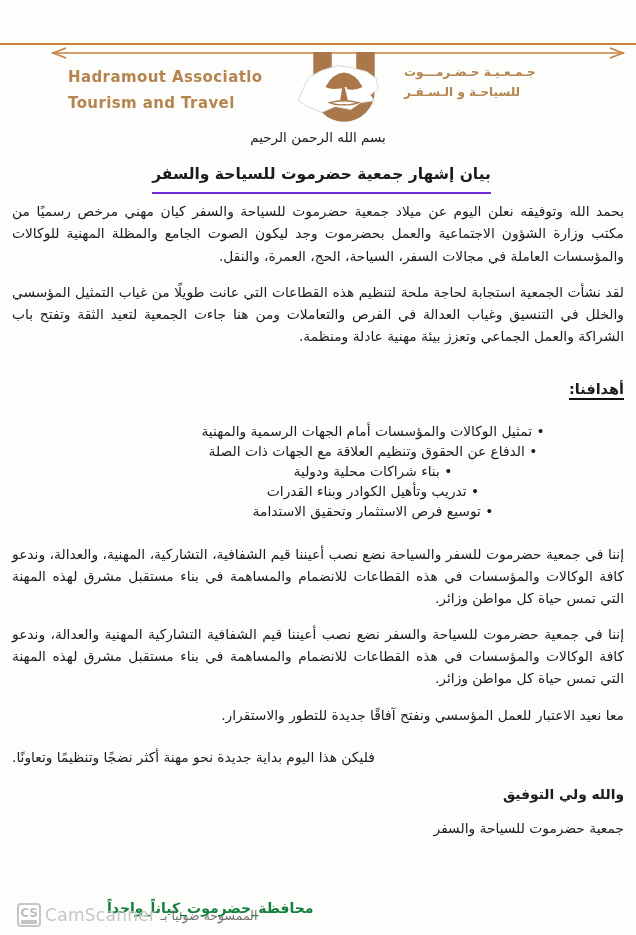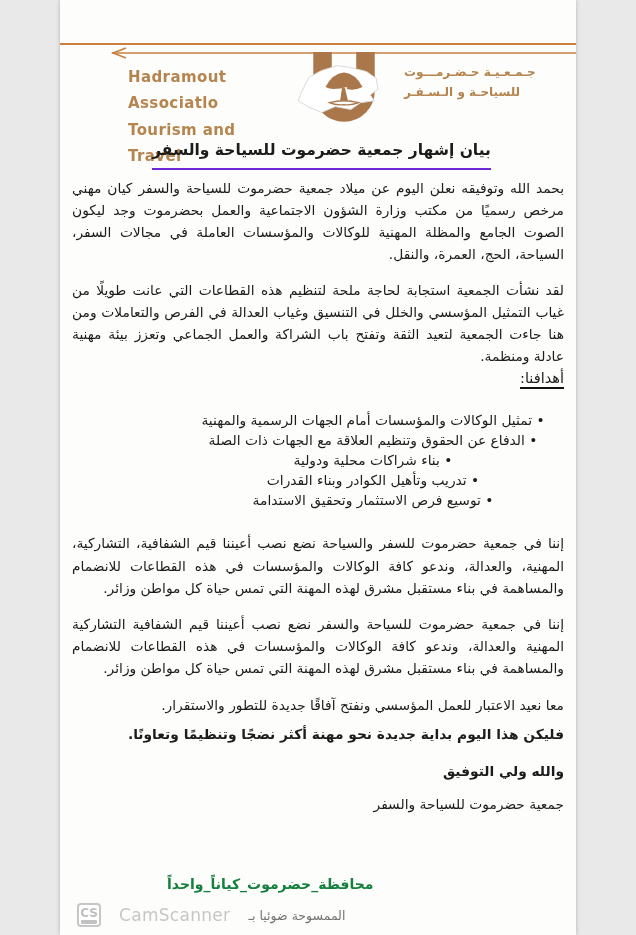--- a/index.html
+++ b/index.html
@@ -1,20 +1,20 @@
 <!DOCTYPE html>
 <html lang="ar"><head>
 <meta charset="utf-8">
 <style>
   * { margin:0; padding:0; box-sizing:border-box; }
   html,body { background:#e9e9e9; }
   body { font-family:"DejaVu Sans", sans-serif; }
   .page {
     position:relative;
-    width:516px; height:935px;
+    width:636px; height:935px;
     margin:0 auto;
     background:#fefefdf2;
     background-color:#fdfdfc;
     overflow:hidden;
     box-shadow:0 0 4px rgba(0,0,0,.25);
   }
   
   .top-rule {
     position:absolute; left:0; right:0; top:43px;
     height:2px; background:#c9803f;
@@ -44,35 +44,35 @@
     padding:0 12px;
     font-size:13.8px; line-height:1.6;
   }
   .basmala { text-align:center; font-size:13.5px; margin-top:2px; }
   .doc-title {
     text-align:center; margin-top:13px;
     font-size:15.5px; font-weight:bold;
   }
   .doc-title span { border-bottom:2px solid #6d28d9; padding-bottom:9px;margin-left:7px; }
   .para { text-align:justify; margin-top:14px; }
-  .objectives-heading { margin-top:0; font-weight:normal; font-size:14.5px; }
+  .objectives-heading { margin-top:31px; font-weight:bold; font-size:14.5px; }
   .objectives-heading span { border-bottom:2px solid #111; padding-bottom:1px; }
   .objectives { list-style:none; margin-top:20px; text-align:center; padding-left:110px; }
   .objectives li { line-height:1.45; font-size:13.8px; }
   .objectives li::before { content:"• "; }
   .closing-line { text-align:right; margin-top:15px; }
-  .closing-bold { text-align:right; font-weight:bold; margin-top:7px; }
+  .closing-bold { text-align:left; font-weight:normal; margin-top:20px; }
   .tawfiq { text-align:right; font-weight:bold; margin-top:15px; }
   .signature { text-align:right; margin-top:11px; }
   .hashtag-row { margin-top:58px; text-align:left; padding-left:95px; direction:rtl; }
   .hashtag { color:#15803d; font-weight:bold; font-size:14px; }
   
   .watermark {
     position:absolute; left:8px; bottom:8px;
-    display:flex; align-items:center; gap:18px;
+    display:flex; align-items:center; gap:4px;
     color:#c6c6c6; direction:ltr;padding-left:9px;
   }
   .cs-badge {
     width:24px; height:24px; border:2px solid #c6c6c6; border-radius:4px;
     display:flex; flex-direction:column; align-items:center; justify-content:flex-start;
     font-weight:bold; font-size:12px; color:#bdbdbd; line-height:17px;
     position:relative; background:#fff;
   }
   .cs-badge .bar { position:absolute; bottom:1px; left:2px; right:2px; height:4px; background:#c2c2c2; border-radius:1px; }
   .wm-en { font-size:17px; letter-spacing:.3px; }
@@ -104,20 +104,21 @@
         <path d="M40 52 Q55 48 70 52 Q62 55 55 54 Q47 55 40 52 Z" fill="none" stroke="#a9774a" stroke-width="1.4"></path>
       </svg>
     </div>
     <div class="brand-ar">
       <div>جـمـعـيـة حـضـرمـــوت</div>
       <div>للسياحـة و الـسـفـر</div>
     </div>
   </div>
 
   <div class="doc">
+    <div class="basmala">بسم الله الرحمن الرحيم</div>
 
     <div class="doc-title">
       <span>بيان إشهار جمعية حضرموت للسياحة والسفر</span>
     </div>
 
     <p class="para">بحمد الله وتوفيقه نعلن اليوم عن ميلاد جمعية حضرموت للسياحة والسفر كيان مهني مرخص رسميًا من مكتب وزارة الشؤون الاجتماعية والعمل بحضرموت وجد ليكون الصوت الجامع والمظلة المهنية للوكالات والمؤسسات العاملة في مجالات السفر، السياحة، الحج، العمرة، والنقل.</p>
 
     <p class="para">لقد نشأت الجمعية استجابة لحاجة ملحة لتنظيم هذه القطاعات التي عانت طويلًا من غياب التمثيل المؤسسي والخلل في التنسيق وغياب العدالة في الفرص والتعاملات ومن هنا جاءت الجمعية لتعيد الثقة وتفتح باب الشراكة والعمل الجماعي وتعزز بيئة مهنية عادلة ومنظمة.</p>
 
     <div class="objectives-heading">

